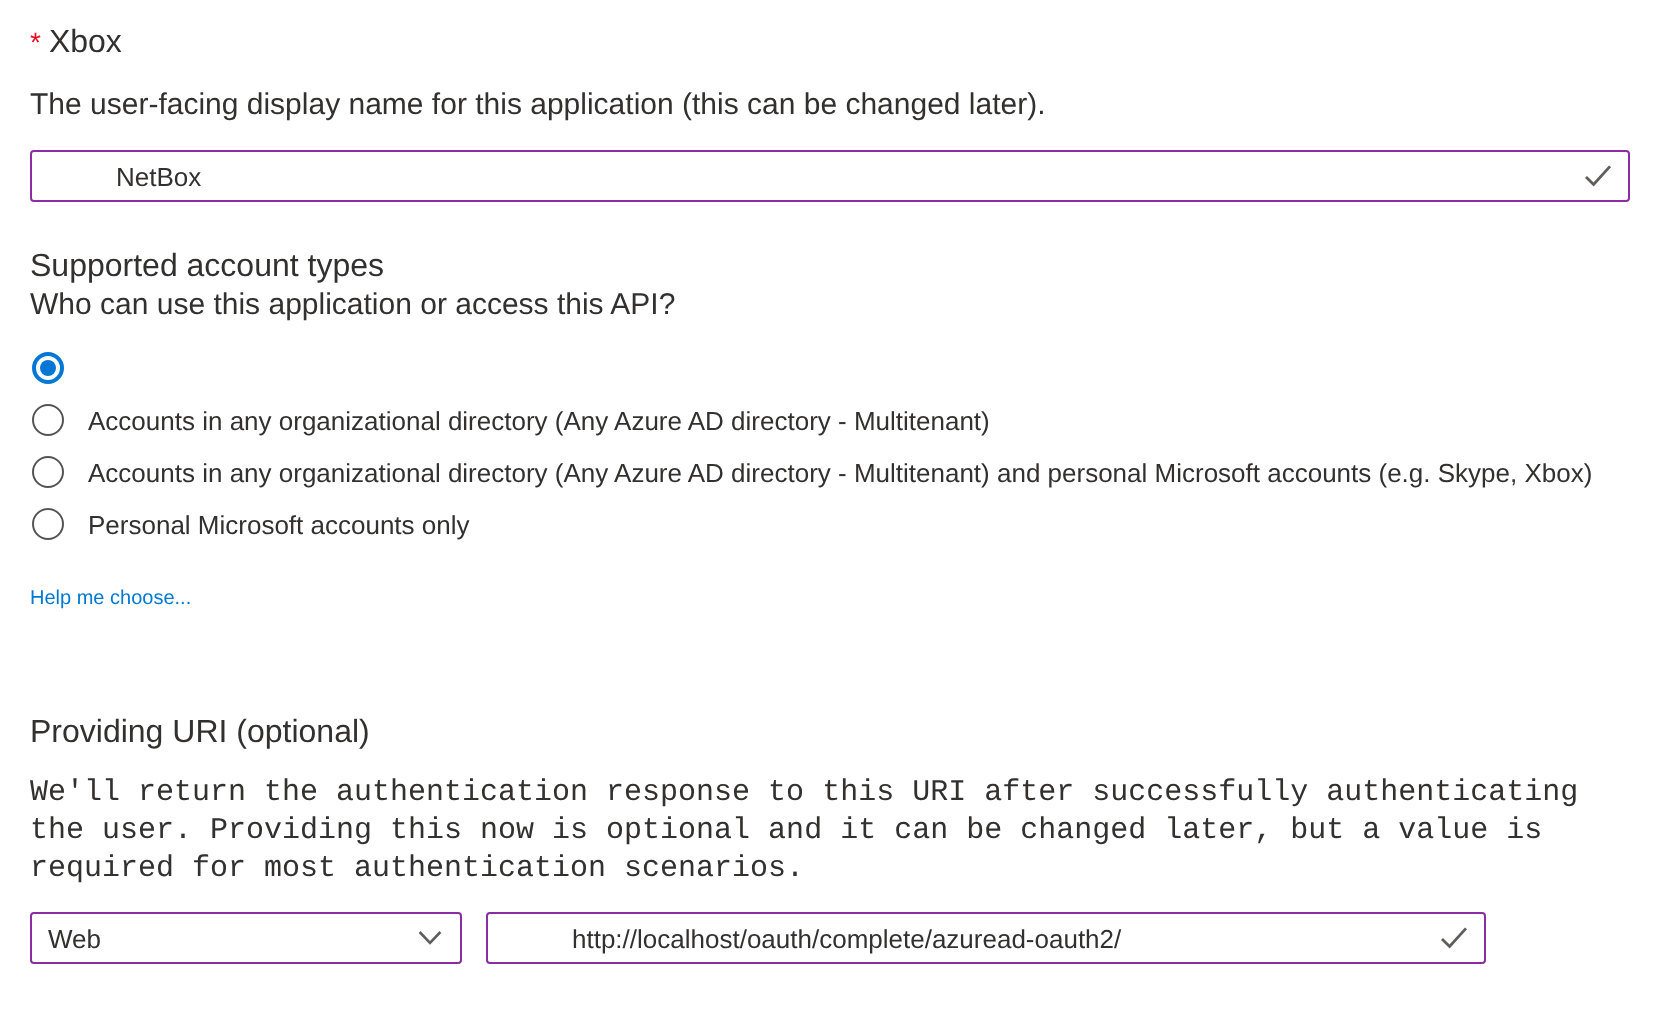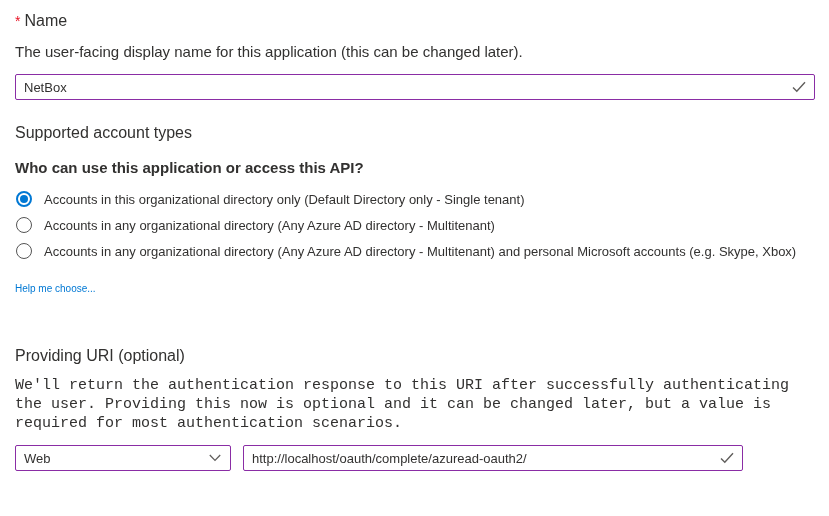--- a/index.html
+++ b/index.html
@@ -22,37 +22,37 @@
   
   .name-heading { margin-top: 10px; }
   .name-desc { margin-top: 12px; height: 15px; line-height: 15px; }
 
   .input-wrap {
     position: relative;
     height: 26px;
     border: 1px solid #8A2DA5;
     border-radius: 2px;
     background: #ffffff;
-    display: flex; align-items: center;
+    display: flex; align-items: center; padding-left: 34px;
   }
   .name-input-wrap { margin-top: 15px; width: 800px; }
   .text-input {
     border: none; outline: none; background: transparent;
     font-family: inherit; font-size: 13px; color: #323130;
     width: 100%; height: 100%;
     padding: 0 28px 0 8px;
   }
   .valid-check {
     position: absolute; right: 8px; top: 50%; transform: translateY(-50%);
     width: 14px; height: 12px; display: block;
   }
 
   
   .acct-heading { margin-top: 22px; }
-  .acct-question { margin-top: 16px; height: 15px; line-height: 15px; font-weight: bold; }
+  .acct-question { height: 15px; line-height: 15px; }
   .radio-group { margin-top: 11px; }
   .radio-row {
     display: flex; align-items: center;
     height: 26px; cursor: pointer;
   }
   .radio-circle {
     width: 16px; height: 16px; border-radius: 50%;
     border: 1px solid #555555; background: #ffffff;
     margin-left: 1px; margin-right: 12px;
     flex: 0 0 16px;
@@ -93,21 +93,21 @@
   }
   .uri-input-wrap { width: 500px; margin-left: 12px; }
 </style>
 </head>
 <body>
 
 <div class="page">
 
   
   <div class="section-heading name-heading">
-    <span class="required-marker">*</span><span>Name</span>
+    <span class="required-marker">*</span><span>Xbox</span>
   </div>
 
   <div class="body-text name-desc">The user-facing display name for this application (this can be changed later).</div>
 
   <div class="input-wrap name-input-wrap">
     <input class="text-input" type="text" value="NetBox" style="">
     <svg class="valid-check" viewBox="0 0 14 12">
       <path d="M1 6.5 L4.8 10.2 L13 1.2" fill="none" stroke="#605e5c" stroke-width="1.4"></path>
     </svg>
   </div>
@@ -115,33 +115,38 @@
   
   <div class="section-heading acct-heading">Supported account types</div>
 
   <div class="body-text acct-question">Who can use this application or access this API?</div>
 
   <div class="radio-group">
     <div class="radio-row checked">
       <span class="radio-circle">
           <span class="radio-dot"></span>
         </span>
-      <span class="radio-label">Accounts in this organizational directory only (Default Directory only - Single tenant)</span>
     </div>
     <div class="radio-row">
       <span class="radio-circle">
           <span class="radio-dot"></span>
         </span>
       <span class="radio-label">Accounts in any organizational directory (Any Azure AD directory - Multitenant)</span>
     </div>
     <div class="radio-row">
       <span class="radio-circle">
           <span class="radio-dot"></span>
         </span>
       <span class="radio-label">Accounts in any organizational directory (Any Azure AD directory - Multitenant) and personal Microsoft accounts (e.g. Skype, Xbox)</span>
+    </div>
+    <div class="radio-row">
+      <span class="radio-circle">
+          <span class="radio-dot"></span>
+        </span>
+      <span class="radio-label">Personal Microsoft accounts only</span>
     </div>
   </div>
 
   <a class="help-link">Help me choose...</a>
 
   
   <div class="section-heading redirect-heading">Providing URI (optional)</div>
 
   <div class="body-text redirect-desc">We'll return the authentication response to this URI after successfully authenticating the user. Providing this now is optional and it can be changed later, but a value is required for most authentication scenarios.</div>
 

